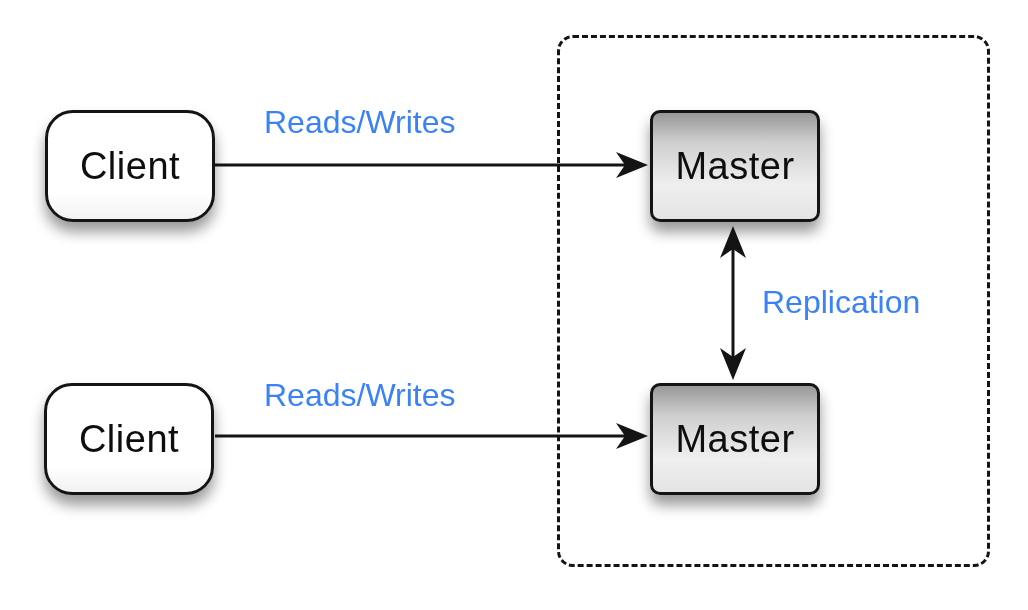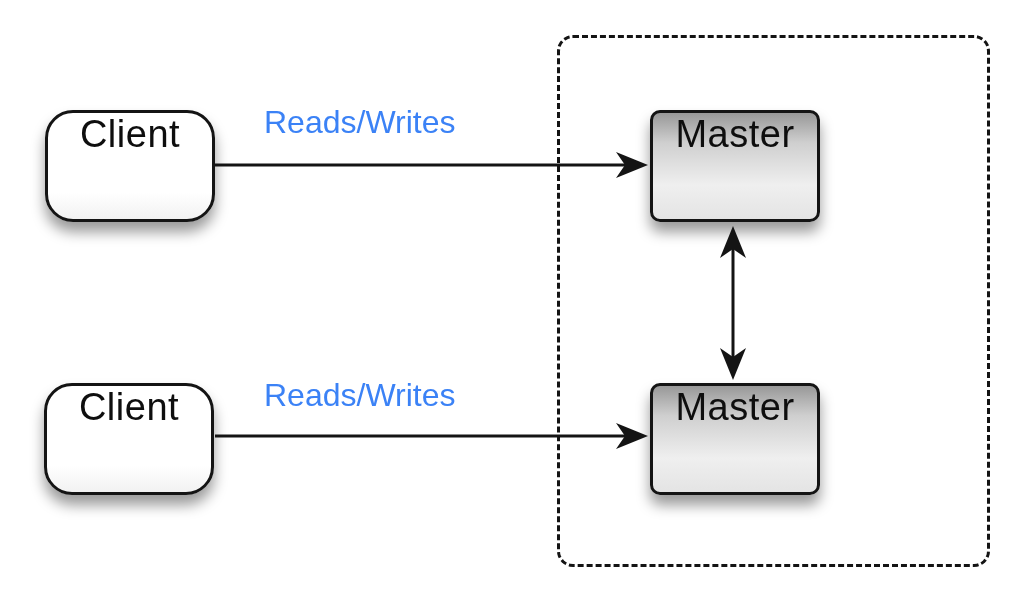--- a/index.html
+++ b/index.html
@@ -23,21 +23,21 @@
     width: 427px;
     height: 526px;
     border: 3.5px dashed #141414;
     border-radius: 16px;
     background: transparent;
   }
   
   .node {
     position: absolute;
     display: flex;
-    align-items: flex-start;
+    align-items: center;
     justify-content: center;
     border: 3px solid #141414;
     box-sizing: border-box;
     font-size: 38px;
     color: #0e0e0e;
     letter-spacing: 0.5px;
     box-shadow: 0 10px 14px rgba(0,0,0,0.40);
   }
   .client {
     width: 170px;
@@ -102,20 +102,21 @@
   <div class="node master master-top">
     <span>Master</span>
   </div>
 
   <div class="node master master-bottom">
     <span>Master</span>
   </div>
 
   <div class="edge-label lbl-rw-top">Reads/Writes</div>
   <div class="edge-label lbl-rw-bottom">Reads/Writes</div>
+  <div class="edge-label lbl-repl">Replication</div>
 
   <svg id="arrows" viewBox="0 0 1028 610" xmlns="http://www.w3.org/2000/svg">
 
     <g>
       <line class="shaft" x1="213" y1="165" x2="626" y2="165"></line>
       <polygon class="head" points="648,165 616,152 625,165 616,178"></polygon>
     </g>
 
     <g>
       <line class="shaft" x1="215" y1="436" x2="626" y2="436"></line>

